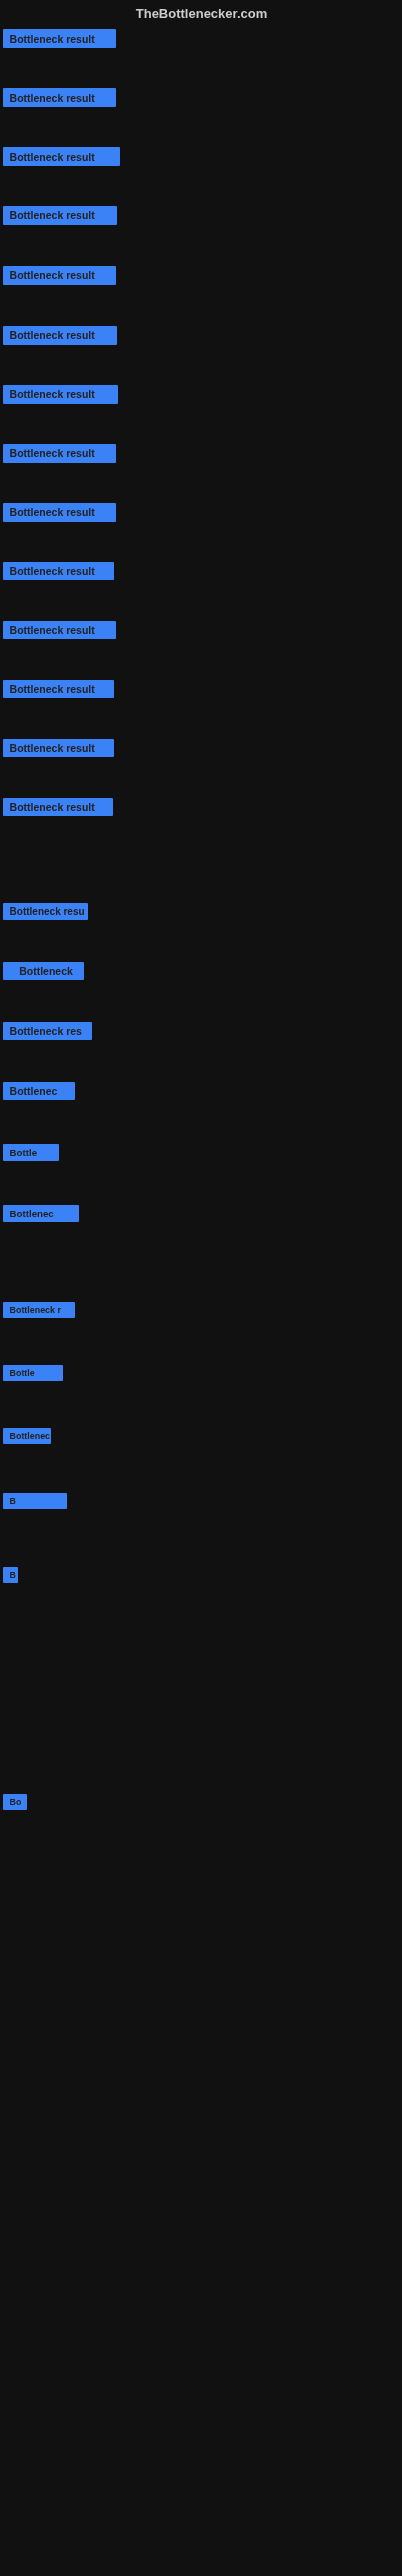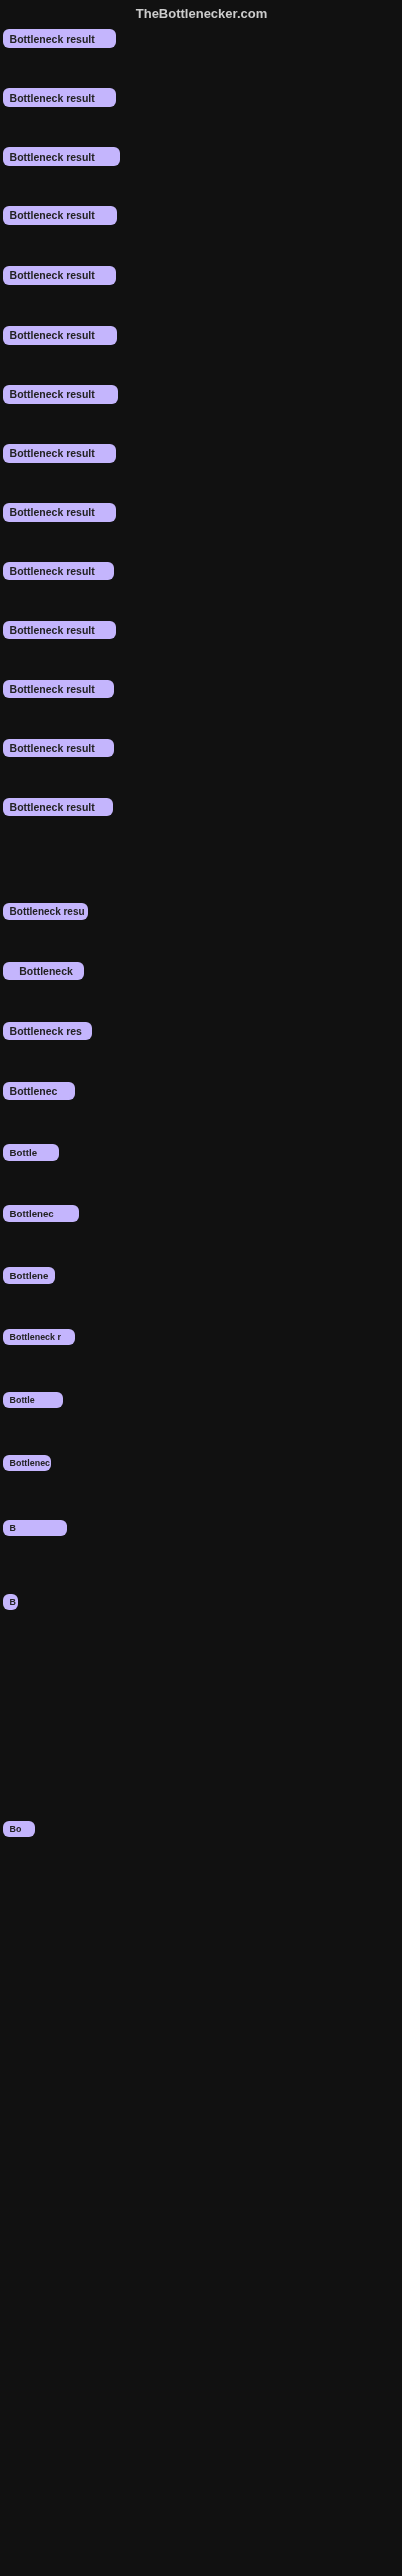--- a/index.html
+++ b/index.html
@@ -24,26 +24,26 @@
       font-weight: bold;
     }
 
     .bottleneck-row {
       display: flex;
       align-items: center;
       padding: 4.8px 0 4.8px 0;
     }
 
     .bottleneck-badge {
-      background-color: #c4b5fd;
+      background-color: #3b82f6;
       color: #222222;
       font-size: 10.5px;
       font-weight: bold;
       padding: 3.2px 6.4px;
-      border-radius: 6px;
+      border-radius: 1px;
       white-space: nowrap;
       overflow: hidden;
       display: inline-block;
     }
 
     .row-1 .bottleneck-badge  { width: 113px; }
     .row-2 .bottleneck-badge  { width: 113px; }
     .row-3 .bottleneck-badge  { width: 117px; }
     .row-4 .bottleneck-badge  { width: 114px; }
     .row-5 .bottleneck-badge  { width: 113px; }
@@ -61,21 +61,21 @@
     .row-17 .bottleneck-badge { width: 89px; font-size: 10.5px; }
     .row-18 .bottleneck-badge { width: 72px; font-size: 10.5px; }
     .row-19 .bottleneck-badge { width: 56px; font-size: 9.7px; }
     .row-20 .bottleneck-badge { width: 76px; font-size: 9.7px; }
     .row-21 .bottleneck-badge { width: 52px; font-size: 9.7px; }
     .row-22 .bottleneck-badge { width: 72px; font-size: 8.9px; }
     .row-23 .bottleneck-badge { width: 60px; font-size: 8.9px; }
     .row-24 .bottleneck-badge { width: 48px; font-size: 8.9px; }
     .row-25 .bottleneck-badge { width: 64px; font-size: 8.9px; }
     .row-26 .bottleneck-badge { width: 14.5px; font-size: 8.9px; }
-    .row-last .bottleneck-badge { width: 32px; font-size: 8.9px; }
+    .row-last .bottleneck-badge { width: 24px; font-size: 8.9px; }
 
     .rows-container {
       padding-left: 3.2px;
     }
   </style>
 </head>
 <body>
 
 <div class="site-title">TheBottlenecker.com</div>
 
@@ -153,23 +153,20 @@
     </div>
     <div style="height: 34px;"></div>
     <div class="bottleneck-row row-19">
       <span class="bottleneck-badge">Bottle</span>
     </div>
     <div style="height: 34px;"></div>
     <div class="bottleneck-row row-20">
       <span class="bottleneck-badge">Bottlenec</span>
     </div>
     <div style="height: 35px;"></div>
-    <div class="bottleneck-row row-21">
-      <span class="bottleneck-badge">Bottlene</span>
-    </div>
     <div style="height: 35px;"></div>
     <div class="bottleneck-row row-22">
       <span class="bottleneck-badge">Bottleneck r</span>
     </div>
     <div style="height: 37px;"></div>
     <div class="bottleneck-row row-23">
       <span class="bottleneck-badge">Bottle</span>
     </div>
     <div style="height: 37px;"></div>
     <div class="bottleneck-row row-24">

